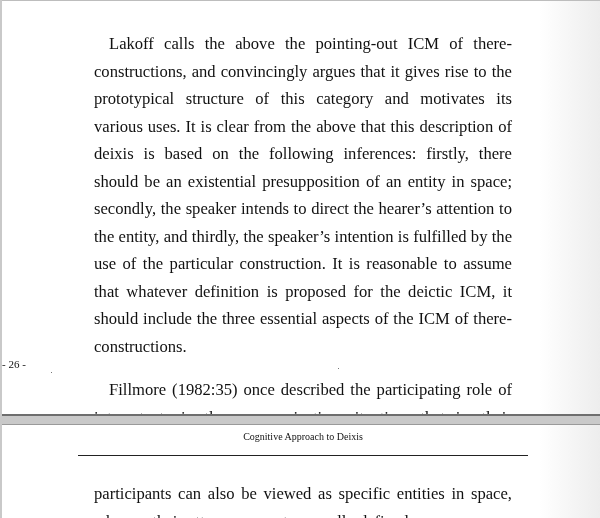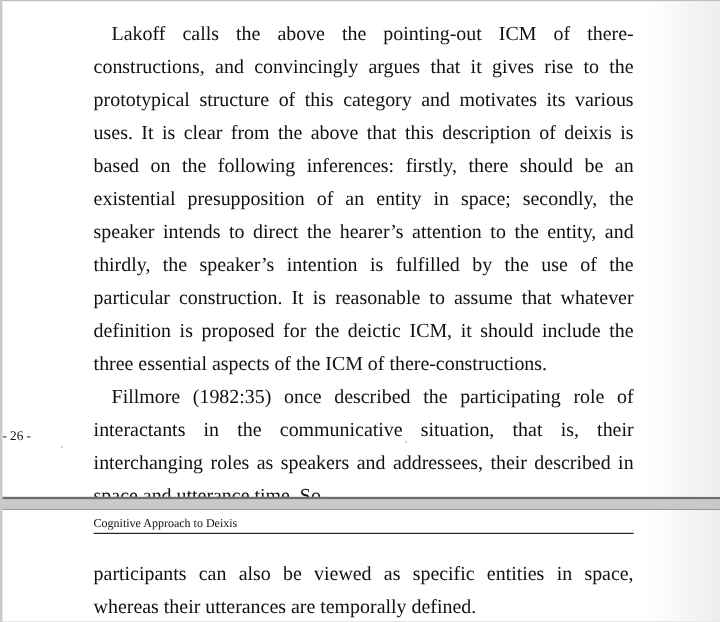--- a/index.html
+++ b/index.html
@@ -50,38 +50,39 @@
     .text-block {
       position: absolute;
       left: 76px;
       width: 450px;
       font-size: 16.6px;
       line-height: 27.5px;
       text-align: justify;
       text-align-last: left;
     }
     .text-block p {
-      margin: 0;
+      margin: 16px;
     }
     .indent { text-indent: 15px; }
     .page-top .text-block { top: 13px; }
     .page-number {
       position: absolute;
       left: 0; width: 598px;
       top: 357px;
       text-align: left;
       font-size: 11px;
     }
     .running-header {
       position: absolute;
       left: 76px;
       width: 450px;
       top: 6px;
+      text-align: center;
       font-size: 10px;
-      padding-bottom: 2px;
+      padding-bottom: 13px;
       border-bottom: 1.5px solid #222;
     }
     .page-bottom .text-block { top: 39px; }
     .speck {
       position: absolute;
       width: 1px; height: 1px;
       background: #777;
     }
   </style>
 </head>

